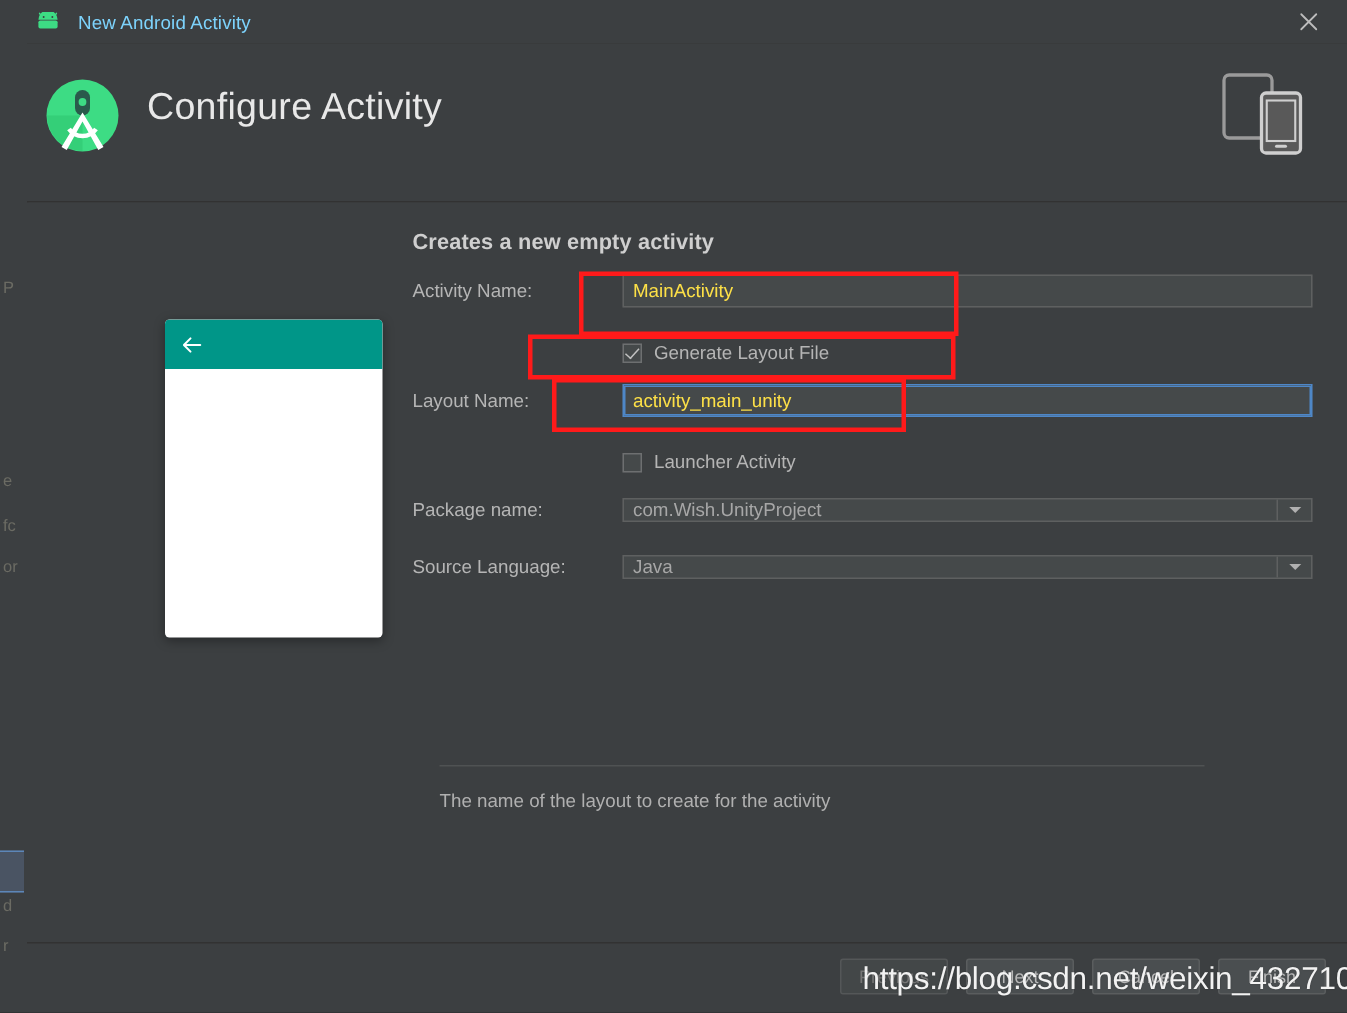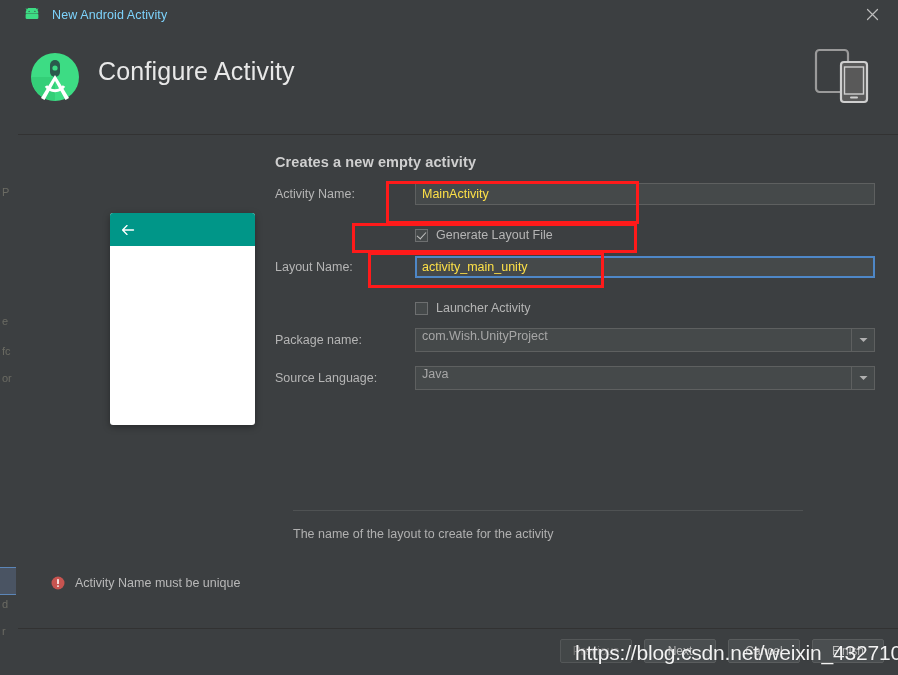--- a/index.html
+++ b/index.html
@@ -176,21 +176,21 @@
     box-sizing: border-box;
     outline: none;
     border-radius: 0;
   }
   .txtfield.focused {
     border: 1px solid #4e87c7;
     box-shadow: 0 0 0 1px #4e87c7 inset;
   }
   .combo {
     flex: 1;
-    height: 24px;
+    height: 16px;
     background: #45494a;
     border: 1px solid #5e6060;
     display: flex;
     align-items: flex-start;
     box-sizing: border-box;
     cursor: pointer;
   }
   .combo .val {
     flex: 1;
     padding-left: 6px;
@@ -437,30 +437,20 @@
                 <path d="M0.5 1 L4.5 5 L8.5 1 Z" fill="#b0b0b0"></path>
               </svg>
           </span>
         </div>
       </div>
     </div>
 
     <div class="divider"></div>
     <div class="helptext">The name of the layout to create for the activity</div>
 
-    <div class="errorbar">
-      <span class="err-icon">
-        <svg width="14" height="14" viewBox="0 0 14 14">
-          <circle cx="7" cy="7" r="6.5" fill="#c75450"></circle>
-          <rect x="6.2" y="3.1" width="1.6" height="5" rx="0.7" fill="#ffffff"></rect>
-          <circle cx="7" cy="10.1" r="0.95" fill="#ffffff"></circle>
-        </svg>
-      </span>
-      <span class="err-text">Activity Name must be unique</span>
-    </div>
   </div>
 
   <div class="footer">
     <div class="footer-btns">
       <div class="btn disabled">Previous</div>
       <div class="btn">Next</div>
       <div class="btn">Cancel</div>
       <div class="btn">Finish</div>
     </div>
   </div>

